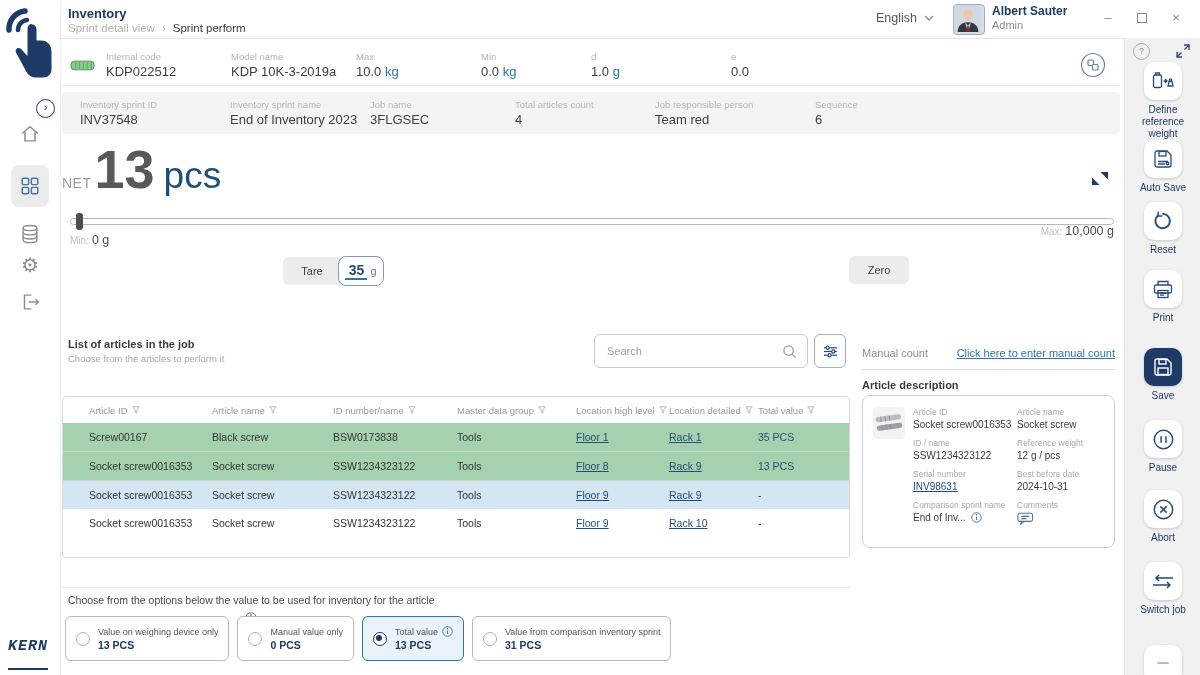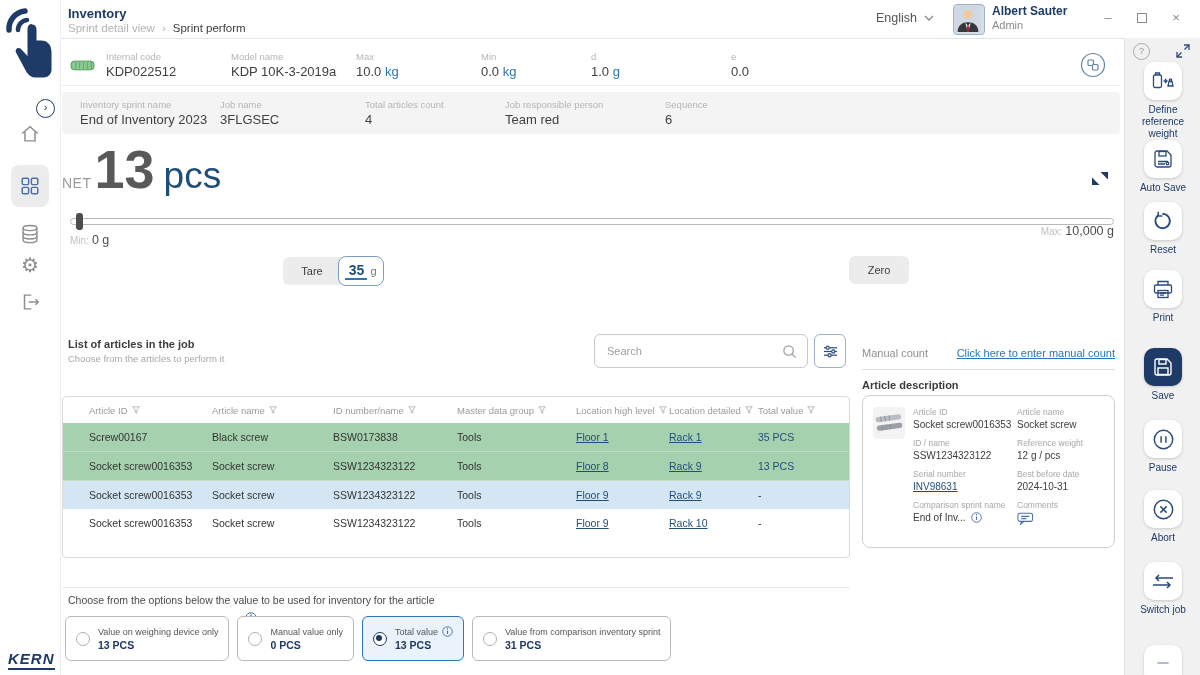--- a/index.html
+++ b/index.html
@@ -22,21 +22,21 @@
 
   
   .left-rail{position:absolute;left:0;top:0;width:60px;height:675px;background:#fff;border-right:1px solid #efefef;}
   .logo{position:absolute;left:4px;top:4px;}
   .rail-toggle{position:absolute;left:36px;top:99px;width:17px;height:17px;border:1px solid #1e3a66;border-radius:50%;
                color:#1e3a66;font-size:11px;line-height:15px;text-align:center;background:#fff;cursor:pointer;}
   .nav{position:absolute;left:0;width:60px;display:flex;justify-content:center;cursor:pointer;}
   .nav-active-bg{position:absolute;left:11px;top:165px;width:38px;height:42px;background:#ececec;border-radius:8px;}
   .gear-glyph{font-size:20px;color:#8d8d8d;line-height:20px;}
   .kern{position:absolute;left:8px;bottom:5px;font-size:15px;font-weight:bold;font-style:italic;color:#1e3a66;
-        letter-spacing:1px;border-bottom:2px solid #1e3a66;padding-bottom:1px;}
+        letter-spacing:1px;border-bottom:2px solid #1e3a66;padding-bottom:13px;font-family:Liberation Mono, monospace;}
 
   
   .devbar{position:absolute;left:62px;top:44px;width:1058px;height:42px;border-bottom:1px solid #ececec;
           display:flex;align-items:center;box-sizing:border-box;}
   .dev-icon{width:36px;padding-left:8px;}
   .fld .lb{font-size:9.5px;color:#b5b5b5;margin-bottom:2px;}
   .fld .vl{font-size:13px;color:#3f3f3f;}
   .unit{color:#2e75b6;}
   .w125{width:125px}.w110{width:110px}.w140{width:140px}
   .dev-link{position:absolute;left:1018px;top:8px;cursor:pointer;}
@@ -257,20 +257,24 @@
     <div class="dev-link">
       <svg width="26" height="26" viewBox="0 0 26 26" fill="none">
           <circle cx="13" cy="13" r="11.5" stroke="#6484a6" stroke-width="1.2"></circle>
           <rect x="8" y="8" width="5.5" height="5.5" rx="1" stroke="#6484a6" stroke-width="1.2"></rect>
           <rect x="12.5" y="12.5" width="5.5" height="5.5" rx="1" stroke="#6484a6" stroke-width="1.2" fill="#fff"></rect>
         </svg>
     </div>
   </div>
 
   <div class="sprintbar">
+    <div class="fld sw150">
+      <div class="lb">Inventory sprint ID</div>
+        <div class="vl">INV37548</div>
+    </div>
     <div class="fld sw140">
       <div class="lb">Inventory sprint name</div>
         <div class="vl">End of Inventory 2023</div>
     </div>
     <div class="fld sw145">
       <div class="lb">Job name</div>
         <div class="vl">3FLGSEC</div>
     </div>
     <div class="fld sw140">
       <div class="lb">Total articles count</div>

